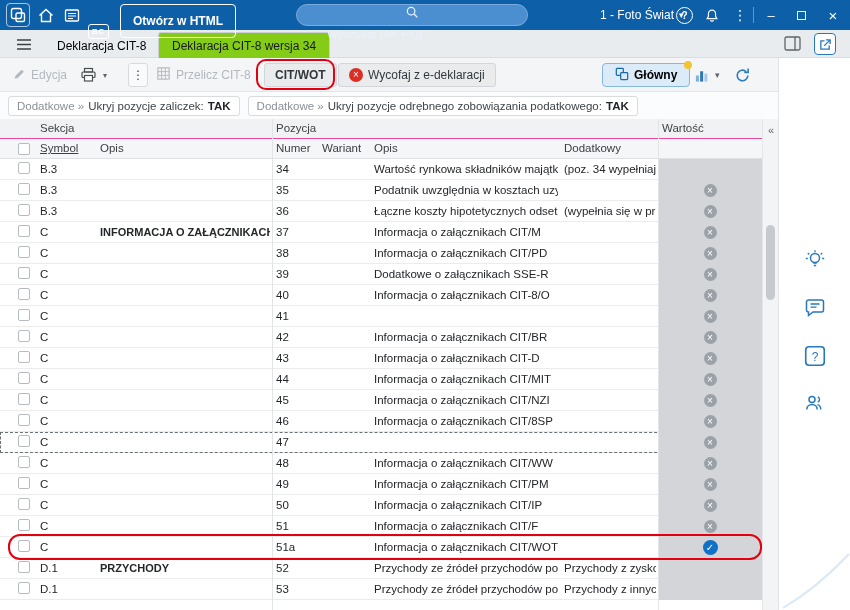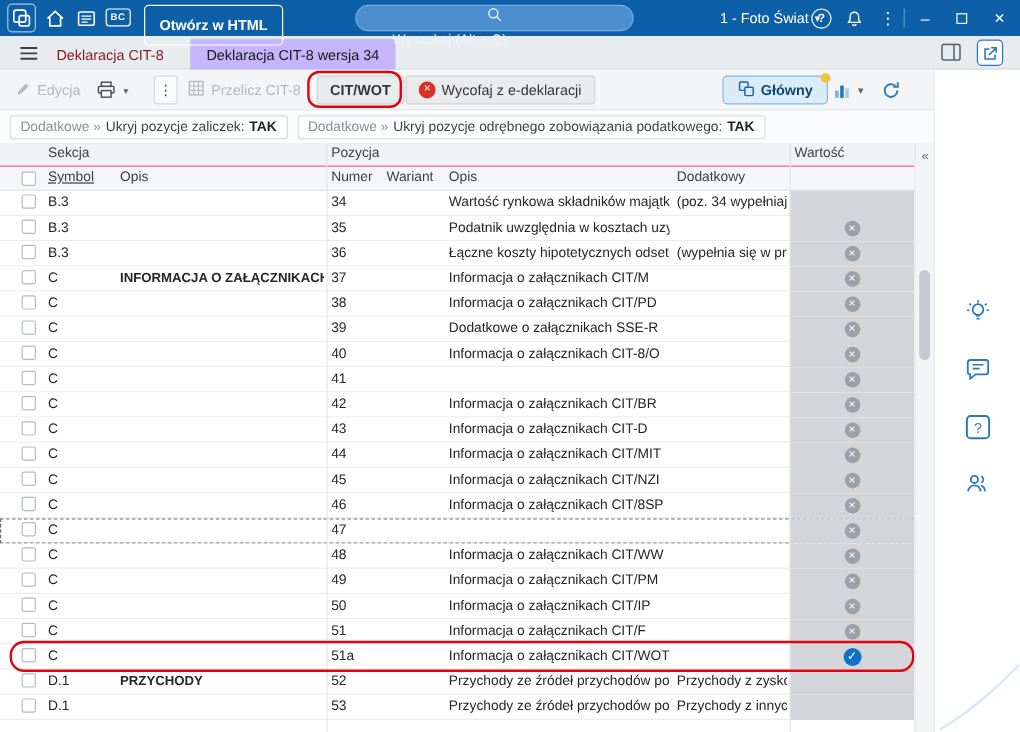--- a/index.html
+++ b/index.html
@@ -6,62 +6,62 @@
   html,body { width:850px; height:610px; }
   body { font-family:"Liberation Sans", sans-serif; font-size:12px; color:#24262a; background:#fff; }
   .frame { position:relative; width:850px; height:610px; overflow:hidden; background:#fff; }
 
   
   .topbar { position:absolute; left:0; top:0; width:850px; height:30px; background:#0d60a8; color:#fff; z-index:20; }
   .tb { position:absolute; display:flex; align-items:center; justify-content:center; color:#fff; }
   .tb-logo { left:6px; top:3px; width:24px; height:24px; border:1px solid rgba(255,255,255,.65); border-radius:4px; }
   .tb-home { left:36px; top:6px; width:20px; height:18px; }
   .tb-news { left:62px; top:6px; width:20px; height:18px; }
-  .tb-bc { left:88px; top:7px; }
+  .tb-bc { left:88px; top:24px; }
   .tb-bc span { border:1px solid #fff; border-radius:3px; font-size:8px; font-weight:bold; padding:2px 3px; letter-spacing:.5px; }
   .open-html { position:absolute; left:120px; top:4px; height:22px; padding:16px 12px; background:transparent; border:1.5px solid #fff; border-radius:4px; color:#fff; font-weight:bold; font-size:12px; font-family:"Liberation Sans",sans-serif; display:flex; align-items:center; cursor:pointer; }
   .search { position:absolute; left:296px; top:4px; width:232px; height:22px; background:#4b8fd1; border:1px solid #7aabde; border-radius:12px; display:flex; align-items:center; gap:6px; padding:0 10px;flex-direction:column; }
   .search input { background:transparent; border:none; outline:none; color:#fff; font-size:11.5px; width:170px; font-family:"Liberation Sans",sans-serif; }
   .search input::placeholder { color:#e9f2fb; opacity:1; }
   .company { left:600px; top:0; height:30px; gap:5px; font-size:12px; cursor:pointer; }
   .chev { font-size:9px; line-height:1; }
   .tb-help { left:676px; top:7px; width:17px; height:17px; border:1.2px solid #fff; border-radius:50%; font-size:10px; font-weight:bold; }
   .tb-bell { left:702px; top:6px; width:20px; height:18px; }
   .tb-more { left:730px; top:0; width:20px; height:30px; font-size:14px; }
   .tb-sep { position:absolute; left:753px; top:7px; width:1px; height:16px; background:rgba(255,255,255,.35); }
   .win-min { left:756px; top:0; width:30px; height:30px; font-size:13px; }
   .win-max { left:786px; top:0; width:30px; height:30px; }
   .win-max i { display:block; width:9px; height:9px; border:1.2px solid #fff; }
   .win-close { left:816px; top:0; width:34px; height:30px; font-size:15px; }
 
   
   .tabbar { position:absolute; left:0; top:30px; width:850px; height:28px; background:#e9ecef; border-bottom:1px solid #d9dde1; z-index:10; }
   .hamburger { position:absolute; left:16px; top:8px; }
   .tab { position:absolute; display:flex; align-items:center; padding:0 13px; font-size:12px; cursor:pointer; white-space:nowrap; }
-  .tab-inactive { left:34px; top:4px; height:23px; color:#7f1d1d; }
-  .tab-active { left:158px; top:2px; height:26px; background:#c4b5fd; border:1px solid #cbd0d4; border-bottom:none; border-radius:3px 3px 0 0; color:#17191c; z-index:11; }
+  .tab-inactive { left:44px; top:4px; height:23px; color:#000000; }
+  .tab-active { left:158px; top:2px; height:26px; background:#84cc16; border:1px solid #cbd0d4; border-bottom:none; border-radius:3px 3px 0 0; color:#17191c; z-index:11; }
   .panels-btn { position:absolute; left:784px; top:6px; width:18px; height:16px; }
   .share-btn { position:absolute; left:814px; top:3px; width:22px; height:22px; border:1.5px solid #2878be; border-radius:4px; display:flex; align-items:center; justify-content:center; background:#fff; }
 
   
   .toolbar { position:absolute; left:0; top:58px; width:778px; height:34px; background:#f4f5f7; border-bottom:1px solid #e3e6e9; z-index:5; }
   .tbtn { position:absolute; top:5px; height:24px; display:flex; align-items:center; gap:5px; font-size:12px; cursor:pointer; }
   .disabled-txt { color:#b3b9bf; }
   .btn-edit { left:12px; }
   .btn-print { left:80px; }
   .print-chev { position:absolute; left:103px; top:13px; font-size:8px; color:#5f6468; }
   .btn-dots { left:128px; width:20px; justify-content:center; border:1px solid #d8dbde; border-radius:3px; color:#3c4043; font-size:12px; background:#f9fafb; }
   .btn-recalc { left:156px; }
   .btn-gray { background:#e9ebed; border:1px solid #d2d5d9; border-radius:3px; padding:0 10px; color:#33373b; }
   .btn-citwot { left:264px; font-weight:bold; }
   .btn-withdraw { left:338px; }
   .redx { width:14px; height:14px; border-radius:50%; background:#d93025; color:#fff; display:flex; align-items:center; justify-content:center; font-size:10px; }
   .redx::after { content:"×"; line-height:1; }
   .ring-citwot { position:absolute; left:256px; top:1px; width:79px; height:31px; border:2.5px solid #e3000f; border-radius:10px; pointer-events:none; z-index:9; }
-  .btn-main { left:602px; border:1px solid #88b6e2; background:#dcebf8; border-radius:4px; padding:0 12px; color:#0c4a6e; font-weight:bold; position:absolute; }
+  .btn-main { left:602px; border:1px solid #88b6e2; background:#dcebf8; border-radius:4px; padding:0 12px; color:#000000; font-weight:bold; position:absolute; }
   .main-dot { position:absolute; right:-3px; top:-3px; width:8px; height:8px; border-radius:50%; background:#f2c537; }
   .btn-chart { left:694px; }
   .btn-refresh { left:734px; }
 
   
   .filterbar { position:absolute; left:0; top:92px; width:778px; height:27px; background:#fbfcfd; display:flex; align-items:center; gap:8px; padding:0 8px; z-index:4; }
   .chip { height:20px; background:#fff; border:1px solid #d8dcdf; border-radius:3px; display:flex; align-items:center; padding:0 8px; gap:4px; font-size:11.5px; white-space:nowrap; cursor:pointer; }
   .chip .pre { color:#8a9096; }
   .chip .lab { color:#3f4347; }
   .chip .val { font-weight:bold; color:#1f2226; }

